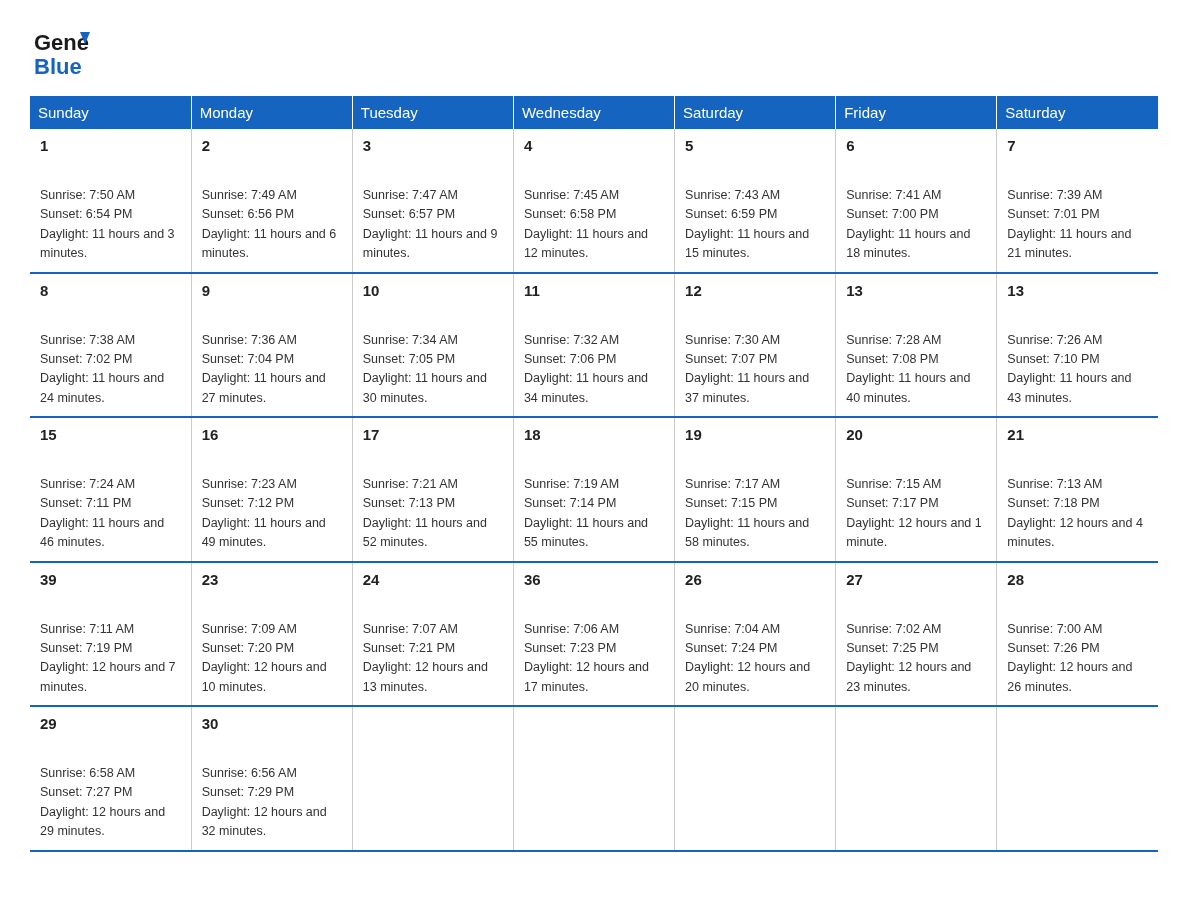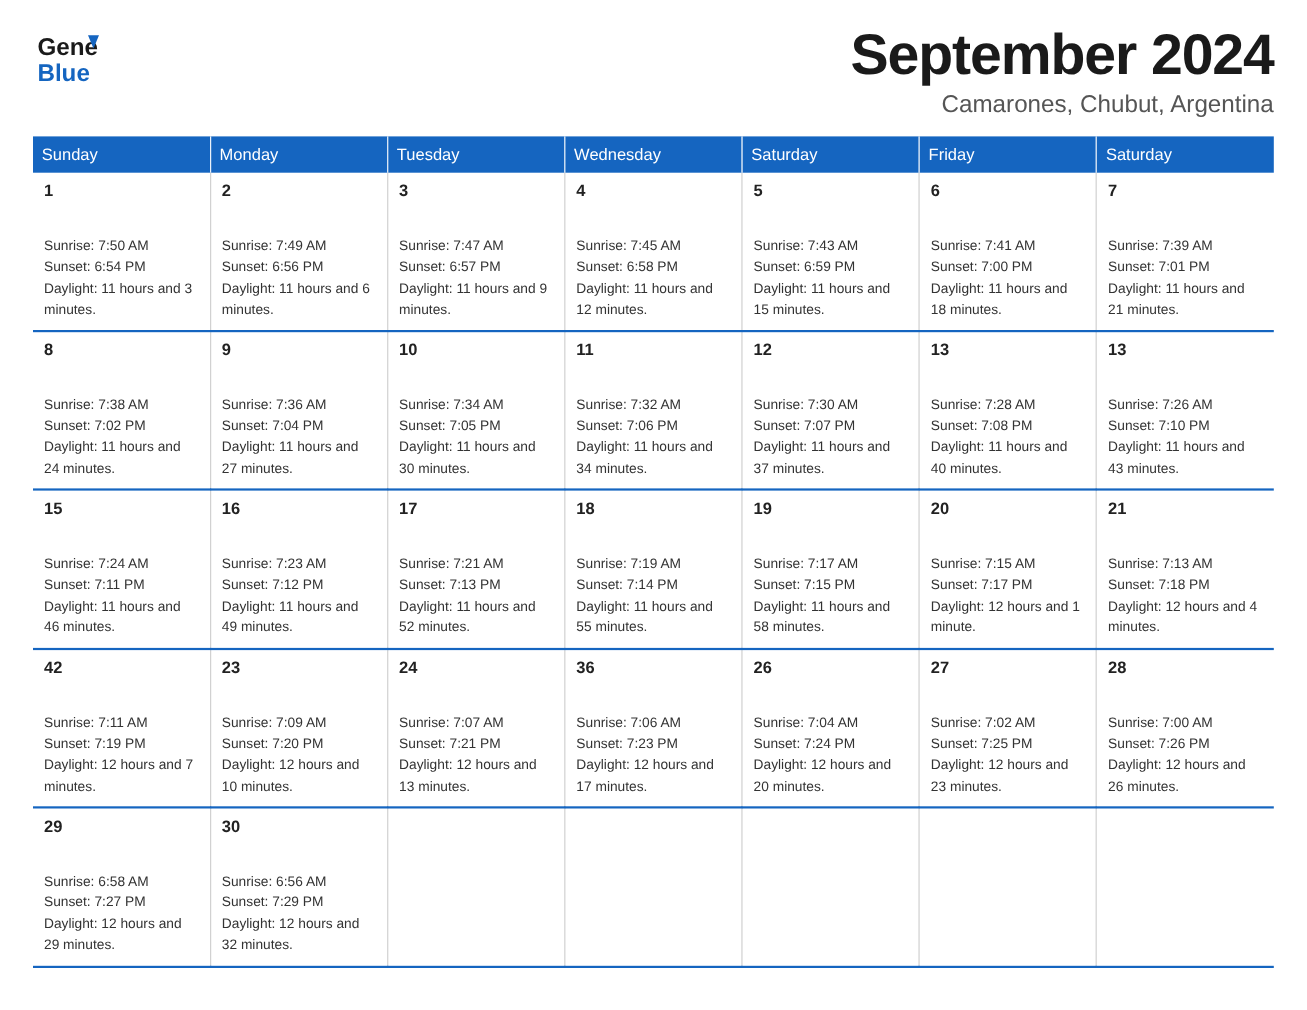--- a/index.html
+++ b/index.html
@@ -94,24 +94,20 @@
 
 <div class="header-area">
   <div class="logo-wrap">
     <svg width="60" height="60" viewBox="0 0 60 60">
 
       <text x="4" y="30" font-family="Arial" font-weight="bold" font-size="22" fill="#1a1a1a">General</text>
       <text x="4" y="54" font-family="Arial" font-weight="bold" font-size="22" fill="#1565c0">Blue</text>
       <polygon points="50,12 60,12 55,24" fill="#1565c0"></polygon>
     </svg>
   </div>
-  <div class="title-area">
-    <div class="month-title">September 2024</div>
-    <div class="location-title">Camarones, Chubut, Argentina</div>
-  </div>
 </div>
 
 <table>
   <thead>
     <tr>
     <th>Sunday</th>
         <th>Monday</th>
         <th>Tuesday</th>
         <th>Wednesday</th>
         <th>Saturday</th>
@@ -205,21 +201,21 @@
           <span class="day-number">20</span>
           <div class="day-info">Sunrise: 7:15 AM<br>Sunset: 7:17 PM<br>Daylight: 12 hours and 1 minute.</div>
         </td>
         <td>
           <span class="day-number">21</span>
           <div class="day-info">Sunrise: 7:13 AM<br>Sunset: 7:18 PM<br>Daylight: 12 hours and 4 minutes.</div>
         </td>
       </tr>
       <tr>
         <td>
-          <span class="day-number">42</span>
+          <span class="day-number">39</span>
           <div class="day-info">Sunrise: 7:11 AM<br>Sunset: 7:19 PM<br>Daylight: 12 hours and 7 minutes.</div>
         </td>
         <td>
           <span class="day-number">23</span>
           <div class="day-info">Sunrise: 7:09 AM<br>Sunset: 7:20 PM<br>Daylight: 12 hours and 10 minutes.</div>
         </td>
         <td>
           <span class="day-number">24</span>
           <div class="day-info">Sunrise: 7:07 AM<br>Sunset: 7:21 PM<br>Daylight: 12 hours and 13 minutes.</div>
         </td>

